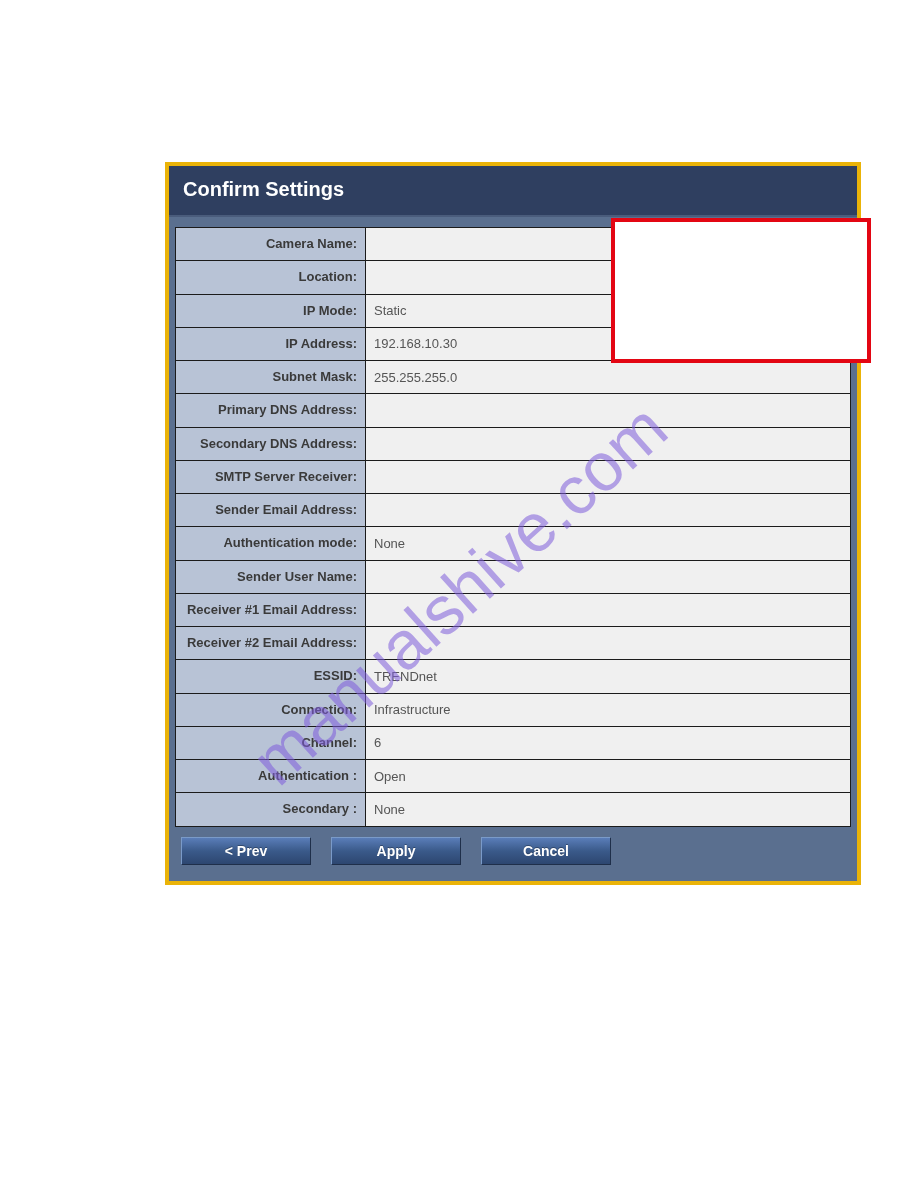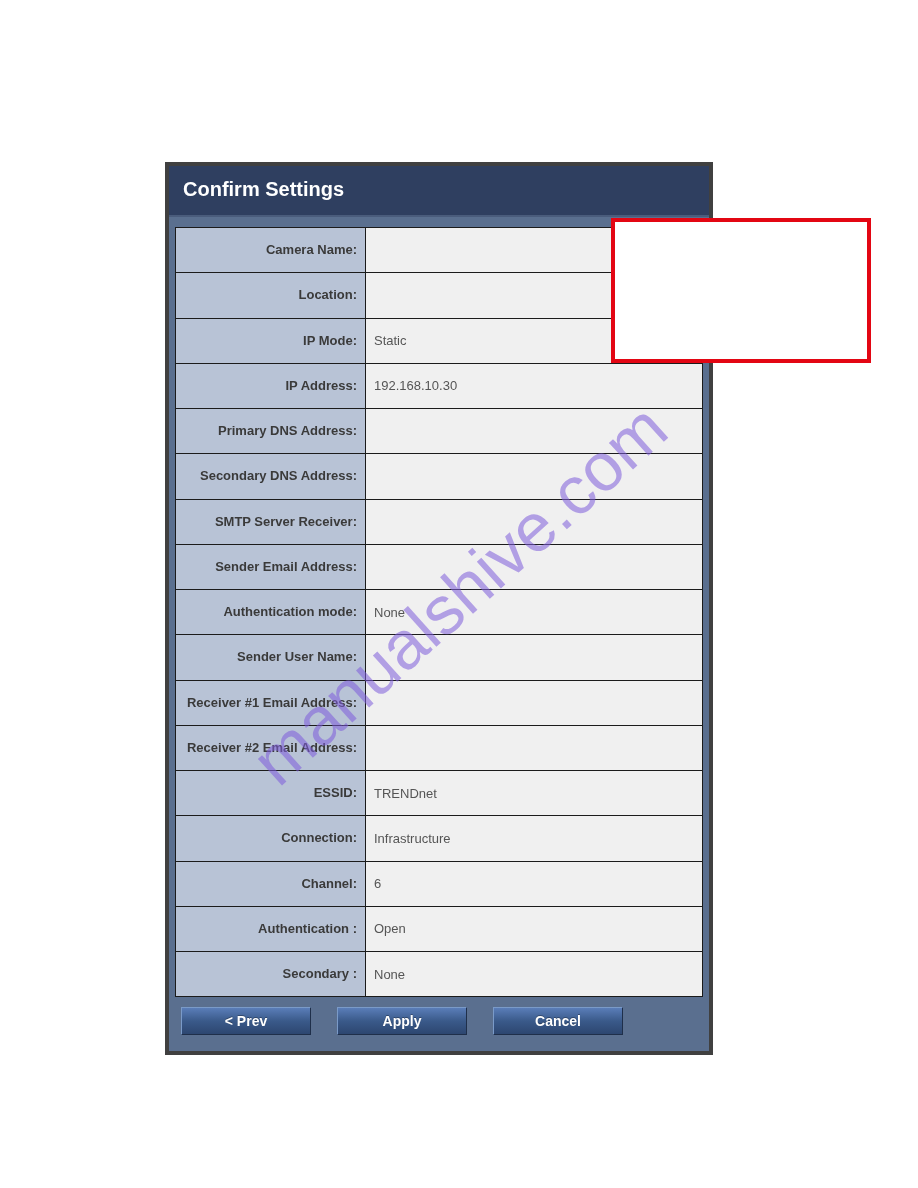--- a/index.html
+++ b/index.html
@@ -7,22 +7,22 @@
       font-family: Arial, Helvetica, sans-serif;
       background: #ffffff;
       width: 918px;
       height: 1188px;
       position: relative;
     }
     .panel {
       position: absolute;
       left: 165px;
       top: 162px;
-      width: 548px;
-      border: 4px solid #404040;
+      width: 696px;
+      border: 4px solid #eab308;
       background: #8b5cf6;
     }
     .panel-header {
       background: #2f3f60;
       color: #ffffff;
       font-size: 20px;
       font-weight: bold;
       padding: 12px 14px 14px 14px;
       border-bottom: 2px solid #4a5c7c;
     }
@@ -30,41 +30,41 @@
       background: #5a6f8f;
       padding: 10px 6px 6px 6px;
     }
     .settings-table {
       width: 100%;
       border-collapse: collapse;
       background: #ffffff;
     }
     .settings-table td {
       border: 1px solid #1b1b1b;
-      padding: 14px 8px;
+      padding: 8px 8px;
       font-size: 13px;
       color: #4a4a4a;
       vertical-align: middle;
     }
     .settings-table td.label-cell {
       background: #b8c3d6;
       text-align: right;
       font-weight: bold;
       color: #3a3a3a;
       width: 190px;
       line-height: 1.25;
     }
     .settings-table td.value-cell {
       background: #f0f0f0;
       color: #555;
     }
     .button-row {
       padding: 10px 6px 10px 6px;
       display: flex;
-      gap: 26px;
+      gap: 20px;
       justify-content: flex-start;
     }
     .btn {
       display: inline-flex;
       align-items: center;
       justify-content: center;
       width: 130px;
       height: 28px;
       background: linear-gradient(to bottom, #5a7db8 0%, #3a5a8a 50%, #2d4670 100%);
       color: #ffffff;
@@ -115,20 +115,24 @@
           <td class="label-cell">Location:</td>
           <td class="value-cell"></td>
         </tr>
         <tr>
           <td class="label-cell">IP Mode:</td>
           <td class="value-cell">Static</td>
         </tr>
         <tr>
           <td class="label-cell">IP Address:</td>
           <td class="value-cell">192.168.10.30</td>
+        </tr>
+        <tr>
+          <td class="label-cell">Subnet Mask:</td>
+          <td class="value-cell">255.255.255.0</td>
         </tr>
         <tr>
           <td class="label-cell">Primary DNS Address:</td>
           <td class="value-cell"></td>
         </tr>
         <tr>
           <td class="label-cell">Secondary DNS Address:</td>
           <td class="value-cell"></td>
         </tr>
         <tr>

